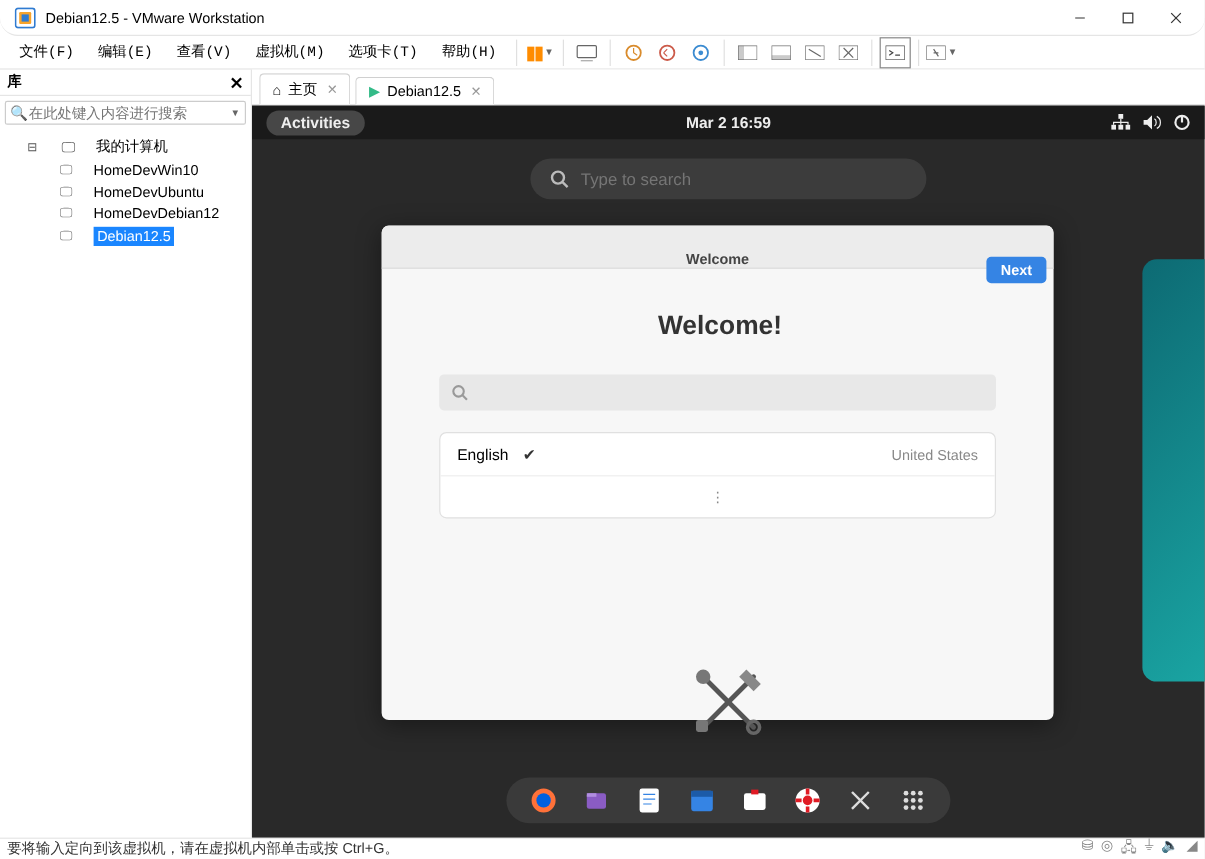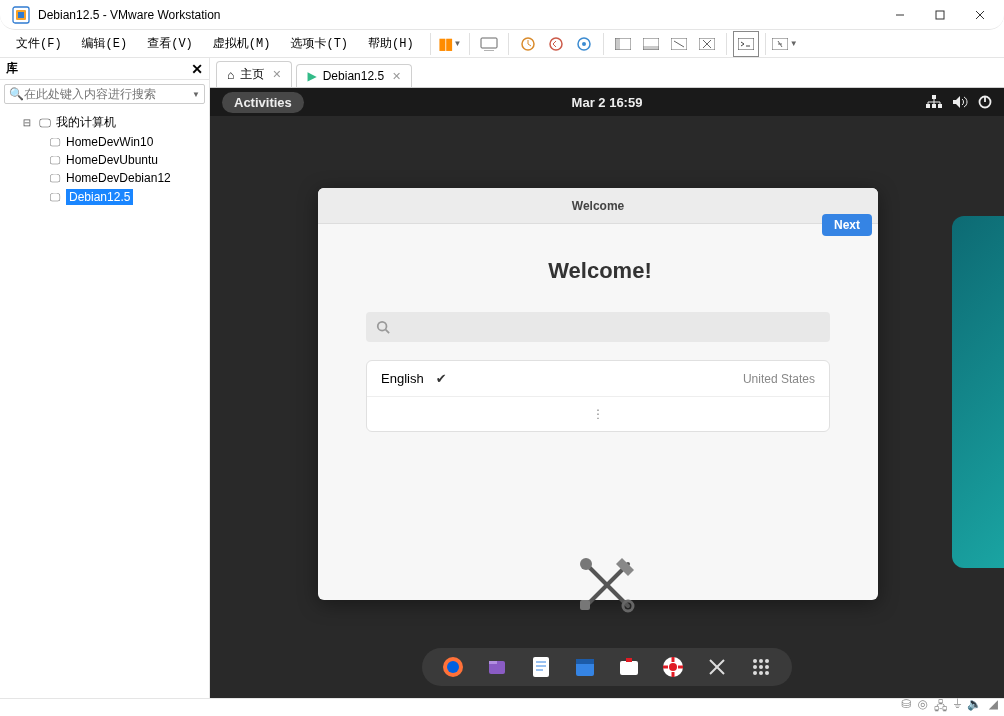--- a/index.html
+++ b/index.html
@@ -24,21 +24,21 @@
   
   .main { display: flex; height: 640px; }
   
   
   .sidebar { width: 210px; border-right: 1px solid #e5e5e5; display:flex; flex-direction:column; }
   .lib-header { display:flex; align-items:center; justify-content:space-between; padding: 2px 6px; border-bottom:1px solid #e5e5e5; font-weight:bold; font-size:12px;}
   .lib-header .close { cursor:pointer; font-weight:bold; font-size:14px;}
   .lib-search { display:flex; align-items:center; border:1px solid #ccc; margin:4px; padding:2px 4px; border-radius:2px;}
   .lib-search input { flex:1; border:none; outline:none; font-size:12px; color:#000000;}
   .tree { padding: 4px 0; font-size:12px; }
-  .tree-row { display:flex; align-items:center; padding:2px 4px; gap:4px; cursor:pointer;}
+  .tree-row { display:flex; align-items:center; padding:2px 4px; gap:16px; cursor:pointer;}
   .tree-row.indent1 { padding-left: 20px; }
   .tree-row.indent2 { padding-left: 48px; }
   .tree-row.selected span.lbl { background:#1a86ff; color:#fff; padding:1px 3px;}
   .tree-icon { width:14px; height:14px; display:inline-flex; align-items:center; justify-content:center; font-size:10px; color:#555;}
   .monitor-icon::before { content:"🖵"; font-size:12px;}
   .vm-icon::before { content:"🖵"; font-size:11px; color:#777;}
   .expand::before{content:"⊟"; font-size:10px; color:#555;}
   
   
   .vm-view { flex:1; display:flex; flex-direction:column; background:#fff; }
@@ -50,21 +50,21 @@
   .guest { flex:1; background:#292929; position:relative; overflow:hidden; }
   .gnome-top { height:28px; background:#1a1a1a; color:#eee; display:flex; align-items:center; padding:0 12px; font-size:13px; font-weight:600;}
   .gnome-top .activities { background:#474747; border-radius:14px; padding:3px 12px; cursor:pointer;}
   .gnome-top .clock { position:absolute; left:50%; transform:translateX(-50%);}
   .gnome-top .status { margin-left:auto; display:flex; gap:10px; align-items:center;}
   .gnome-search { position:absolute; top:44px; left:50%; transform:translateX(-50%); width:330px; height:34px; background:#3c3c3c; border-radius:18px; display:flex; align-items:center; padding:0 16px; color:#bbb; gap:10px;}
   .gnome-search input{ background:transparent; border:none; outline:none; color:#bbb; font-size:14px; flex:1;}
   
   
   .welcome-win { position:absolute; top:100px; left:108px; width:560px; height:412px; background:#f7f7f7; border-radius:6px; box-shadow:0 4px 20px rgba(0,0,0,.4); overflow:hidden; display:flex; flex-direction:column;}
-  .welcome-header { height:36px; background:#ececec; display:flex; align-items:center; justify-content:center; position:relative; border-bottom:1px solid #ddd;}
+  .welcome-header { height:36px; background:#ececec; display:flex; align-items:flex-end; justify-content:center; position:relative; border-bottom:1px solid #ddd;}
   .welcome-header .title{ font-size:12px; font-weight:600; color:#444;}
   .welcome-header .next-btn { position:absolute; right:6px; top:6px; background:#3584e4; color:#fff; border:none; border-radius:4px; padding:4px 12px; font-size:12px; font-weight:600; cursor:pointer;margin-top:20px;}
   .welcome-body { flex:1; padding: 16px 48px; display:flex; flex-direction:column; align-items:center;}
   .welcome-body h1 { font-size:22px; font-weight:800; color:#333; margin:18px 0 28px 4px;}
   .lang-search { width:100%; background:#e8e8e8; border-radius:4px; height:30px; display:flex; align-items:center; padding:0 10px; color:#888; margin-bottom:18px;}
   .lang-list { width:100%; background:#fff; border:1px solid #e0e0e0; border-radius:6px; overflow:hidden;}
   .lang-row { display:flex; align-items:center; padding:10px 14px; font-size:13px; border-bottom:1px solid #eee; cursor:pointer;}
   .lang-row .check{ margin-left:12px; color:#333;}
   .lang-row .country{ margin-left:auto; color:#888; font-size:12px;}
   .lang-more { text-align:center; padding:10px; color:#888; cursor:pointer;}
@@ -277,20 +277,29 @@
           </span>
           <span>
             <svg width="14" height="14" viewBox="0 0 14 14">
                 <circle cx="7" cy="7" r="5.5" fill="none" stroke="#eee" stroke-width="1.8"></circle>
                 <line x1="7" y1="1" x2="7" y2="7" stroke="#eee" stroke-width="1.8"></line>
               </svg>
           </span>
         </div>
       </div>
 
+      <div class="gnome-search">
+        <span>
+          <svg width="16" height="16" viewBox="0 0 16 16">
+              <circle cx="7" cy="7" r="5" fill="none" stroke="#bbb" stroke-width="2"></circle>
+              <line x1="11" y1="11" x2="15" y2="15" stroke="#bbb" stroke-width="2"></line>
+            </svg>
+        </span>
+        <input placeholder="Type to search" style="">
+      </div>
 
       <div class="teal"></div>
 
       <div class="welcome-win">
         <div class="welcome-header">
           <span class="title">Welcome</span>
           <button class="next-btn">Next</button>
         </div>
         <div class="welcome-body">
           <h1>Welcome!</h1>
@@ -393,20 +402,21 @@
                 <circle cx="15" cy="15" r="2"></circle>
               </g>
             </svg>
           </span>
       </div>
     </div>
   </div>
 </div>
 
 <div class="statusbar">
+  <span>要将输入定向到该虚拟机，请在虚拟机内部单击或按 Ctrl+G。</span>
   <div class="right-icons">
     <span>⛁</span>
     <span>◎</span>
     <span>🖧</span>
     <span>⏚</span>
     <span>🔈</span>
     <span>◢</span>
   </div>
 </div>
 

